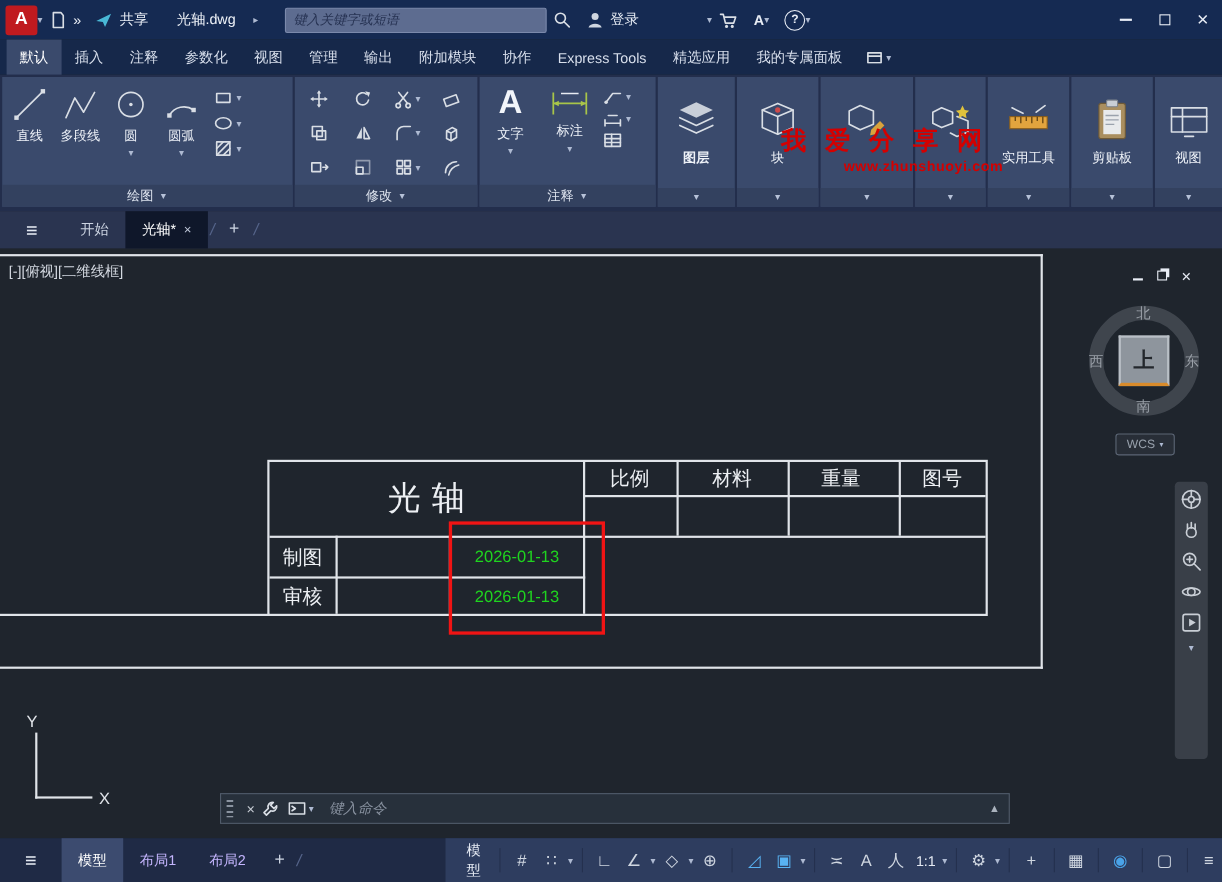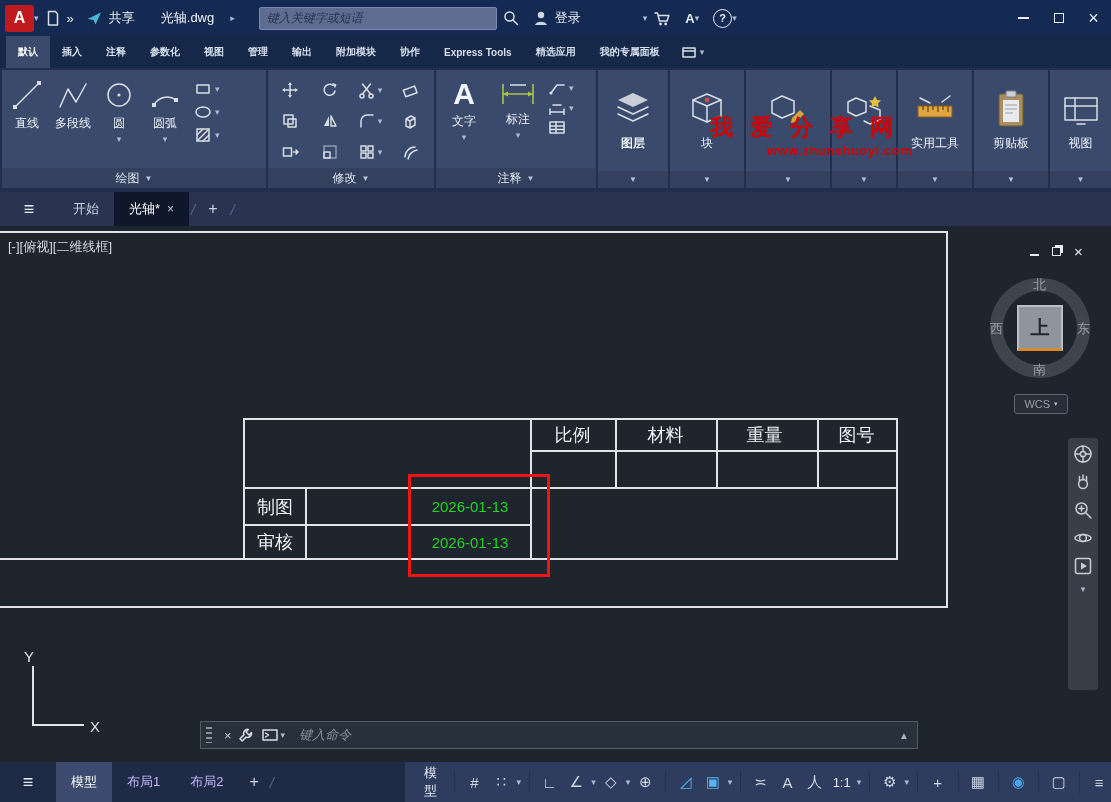--- a/index.html
+++ b/index.html
@@ -26,21 +26,21 @@
          align-items:center;justify-content:center;font-size:11px;font-weight:bold;color:#e8edf5;}
   .win{display:flex;align-items:center;margin-left:auto;}
   .winbtn{width:35px;height:36px;display:flex;align-items:center;justify-content:center;
           color:#e8edf5;font-size:18px;}
   .bar{width:11px;height:2px;background:#e8edf5;display:inline-block;}
   .sqr{width:10px;height:10px;border:1.5px solid #e8edf5;display:inline-block;box-sizing:border-box;}
 
   
   .tabrow{position:absolute;left:0;top:36px;width:1111px;height:32px;background:#16284a;
           display:flex;align-items:stretch;padding-left:6px;box-sizing:border-box;}
-  .rtab{display:flex;align-items:center;padding:0 12px;font-size:10px;color:#d8dfec;white-space:nowrap;font-weight:bold;}
+  .rtab{display:flex;align-items:center;padding:0 12px;font-size:13px;color:#d8dfec;white-space:nowrap;}
   .rtab.active{background:#3a4a6c;color:#fff;}
   .rtab-extra{display:flex;align-items:center;gap:4px;margin-left:10px;}
 
   
   .ribbon{position:absolute;left:0;top:68px;width:1111px;height:124px;background:#232e4c;}
   .panel{position:absolute;top:2px;height:118px;background:#3a4a6c;display:flex;flex-direction:column;box-sizing:border-box;}
   .tools{flex:1;display:flex;padding:2px 2px 0 2px;}
   .plabel{height:20px;background:#33415f;display:flex;align-items:center;justify-content:center;
           gap:5px;font-size:12px;color:#dde3ee;}
   .bigbtn{width:46px;display:flex;flex-direction:column;align-items:center;padding-top:5px;gap:2px;}
@@ -538,20 +538,21 @@
       <div class="tl" style="left:285px;top:0;width:2px;height:138px;"></div>
       <div class="tl" style="left:370px;top:0;width:2px;height:67px;"></div>
       <div class="tl" style="left:471px;top:0;width:2px;height:67px;"></div>
       <div class="tl" style="left:572px;top:0;width:2px;height:67px;"></div>
       <div class="tl" style="left:285px;top:30px;width:366px;height:2px;"></div>
       <div class="tl" style="left:0;top:67px;width:651px;height:2px;"></div>
       <div class="tl" style="left:0;top:104px;width:287px;height:2px;"></div>
       <div class="tl" style="left:60px;top:67px;width:2px;height:71px;"></div>
       <div class="tl" style="left:163px;top:67px;width:2px;height:71px;"></div>
 
+      <div class="tcell" style="left:0;top:0;width:285px;height:67px;font-size:30px;letter-spacing:10px;text-indent:10px;">光轴</div>
       <div class="tcell" style="left:285px;top:0;width:85px;height:30px;font-size:18px;">比例</div>
       <div class="tcell" style="left:370px;top:0;width:101px;height:30px;font-size:18px;">材料</div>
       <div class="tcell" style="left:471px;top:0;width:97px;height:30px;font-size:18px;">重量</div>
       <div class="tcell" style="left:572px;top:0;width:79px;height:30px;font-size:18px;">图号</div>
       <div class="tcell" style="left:0;top:69px;width:60px;height:35px;font-size:18px;">制图</div>
       <div class="tcell" style="left:0;top:106px;width:60px;height:32px;font-size:18px;">审核</div>
       <div class="tcell gdate" style="left:165px;top:69px;width:120px;height:35px;">2026-01-13</div>
       <div class="tcell gdate" style="left:165px;top:106px;width:120px;height:32px;">2026-01-13</div>
     </div>
 

